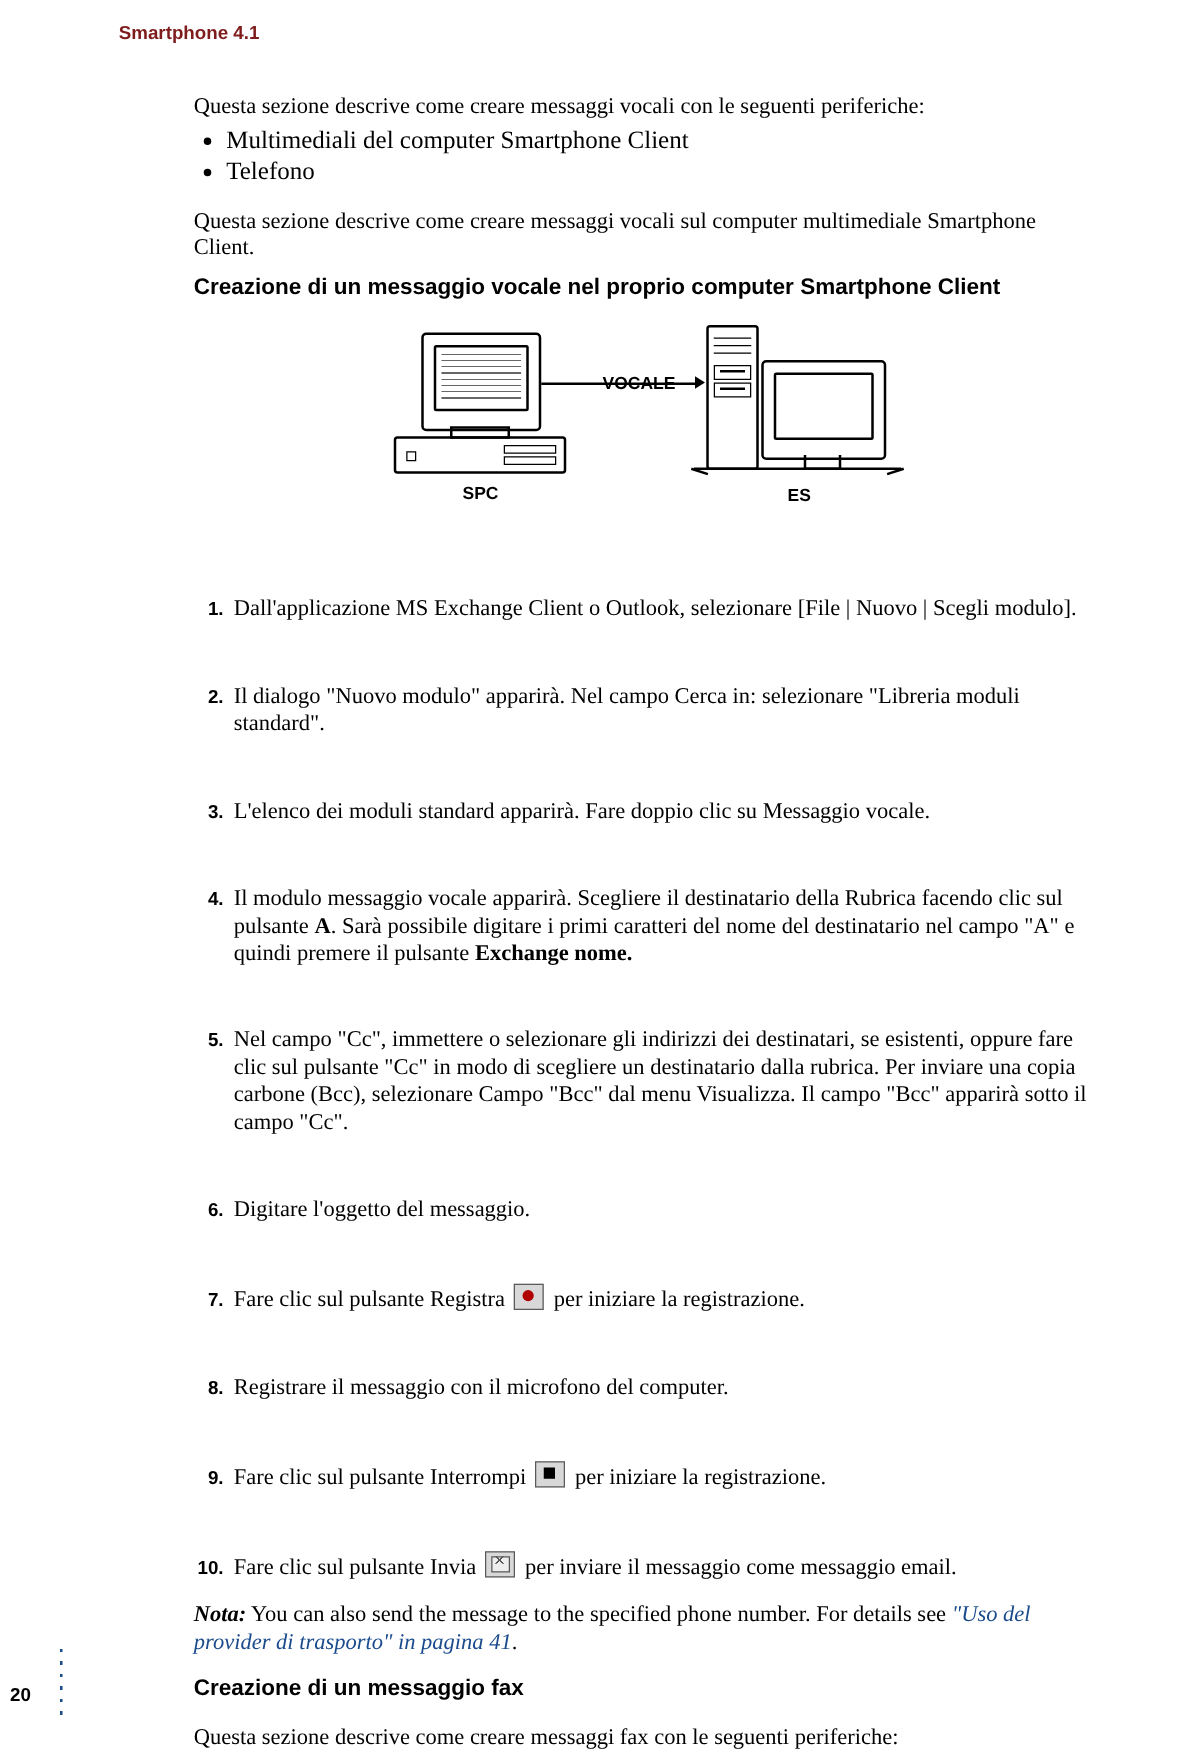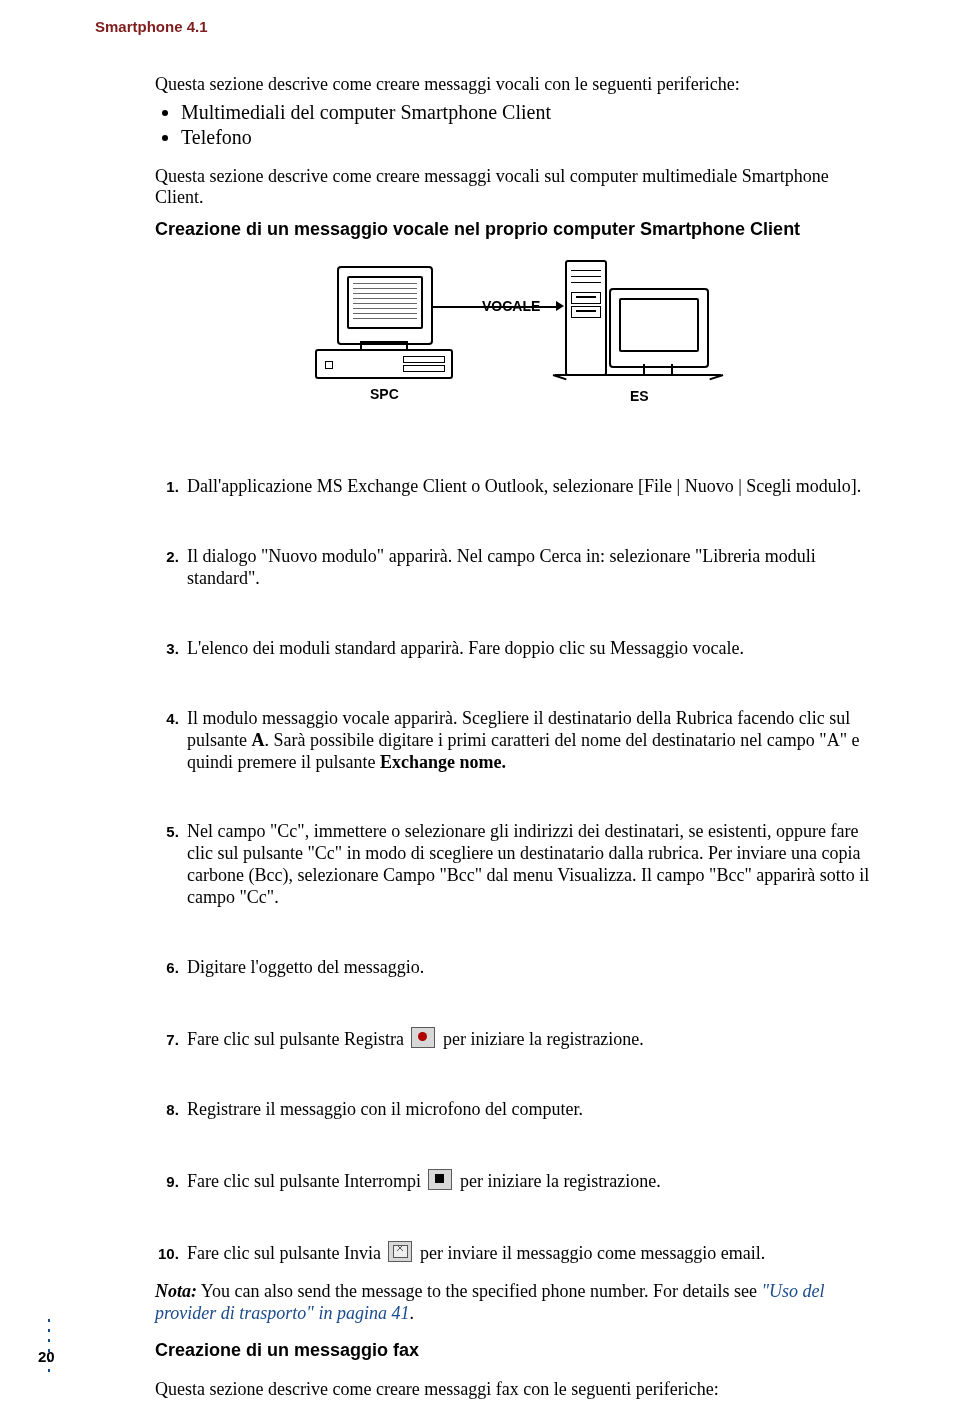--- a/index.html
+++ b/index.html
@@ -142,21 +142,21 @@
     content:"";position:absolute;left:4px;top:3px;width:13px;height:6px;
     background:linear-gradient(135deg,transparent 48%,#555 48% 54%,transparent 54%),
                linear-gradient(45deg,transparent 48%,#555 48% 54%,transparent 54%);
     z-index:1;
   }
   .note-run{}
   .note-bold{font-weight:bold;font-style:italic;}
   a.xref{color:#1a4b8c;font-style:italic;text-decoration:none;}
   
   .pgnum{
-    position:absolute;left:38px;bottom:36px;
+    position:absolute;left:8px;bottom:36px;
     font-family:Helvetica,Arial,sans-serif;font-weight:bold;font-size:15px;
   }
   .dots{
     position:absolute;left:48px;bottom:22px;width:2px;height:60px;
     background:repeating-linear-gradient(#1a4b8c 0 3px,transparent 3px 10px);
   }
 </style>
 </head>
 <body>
 

